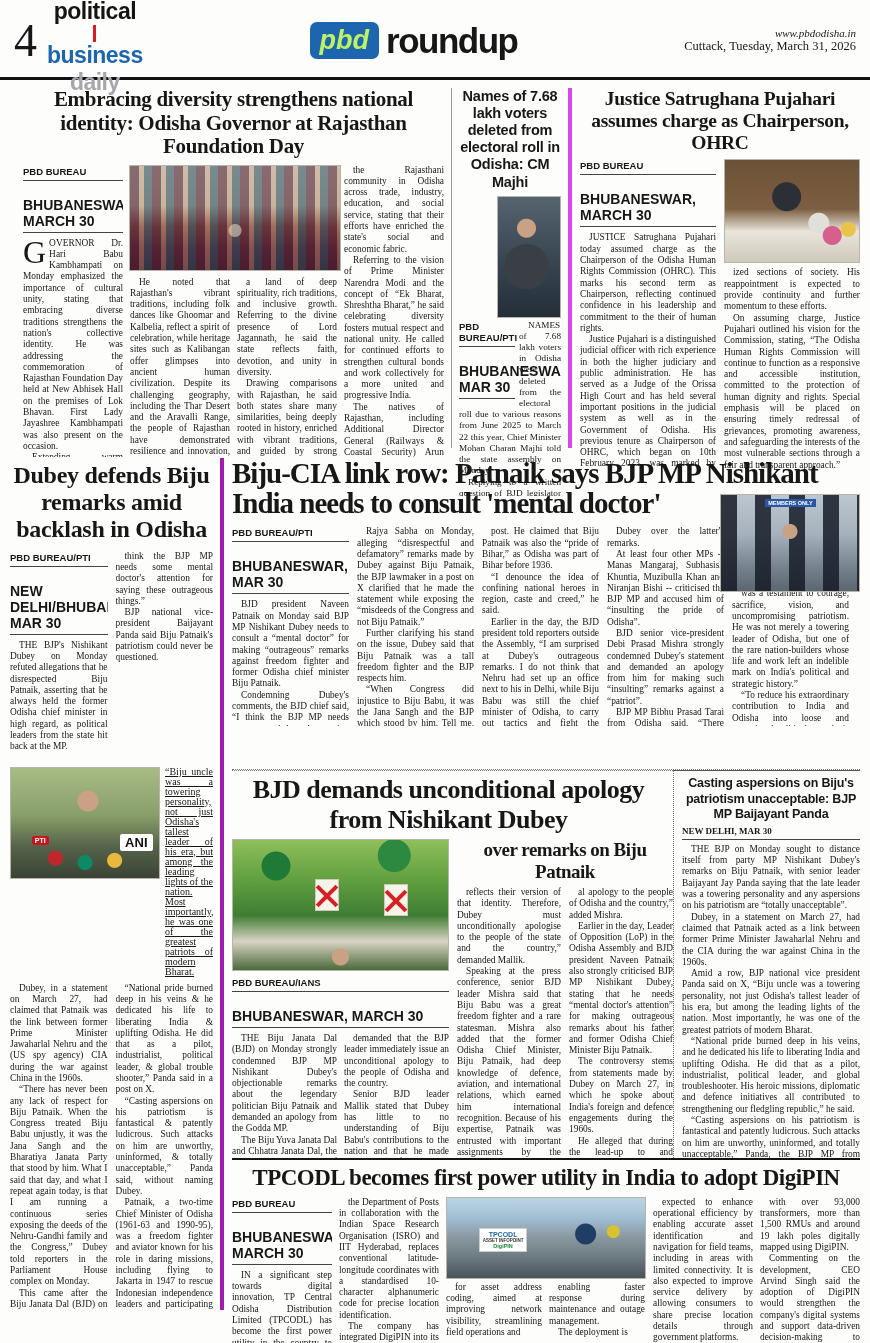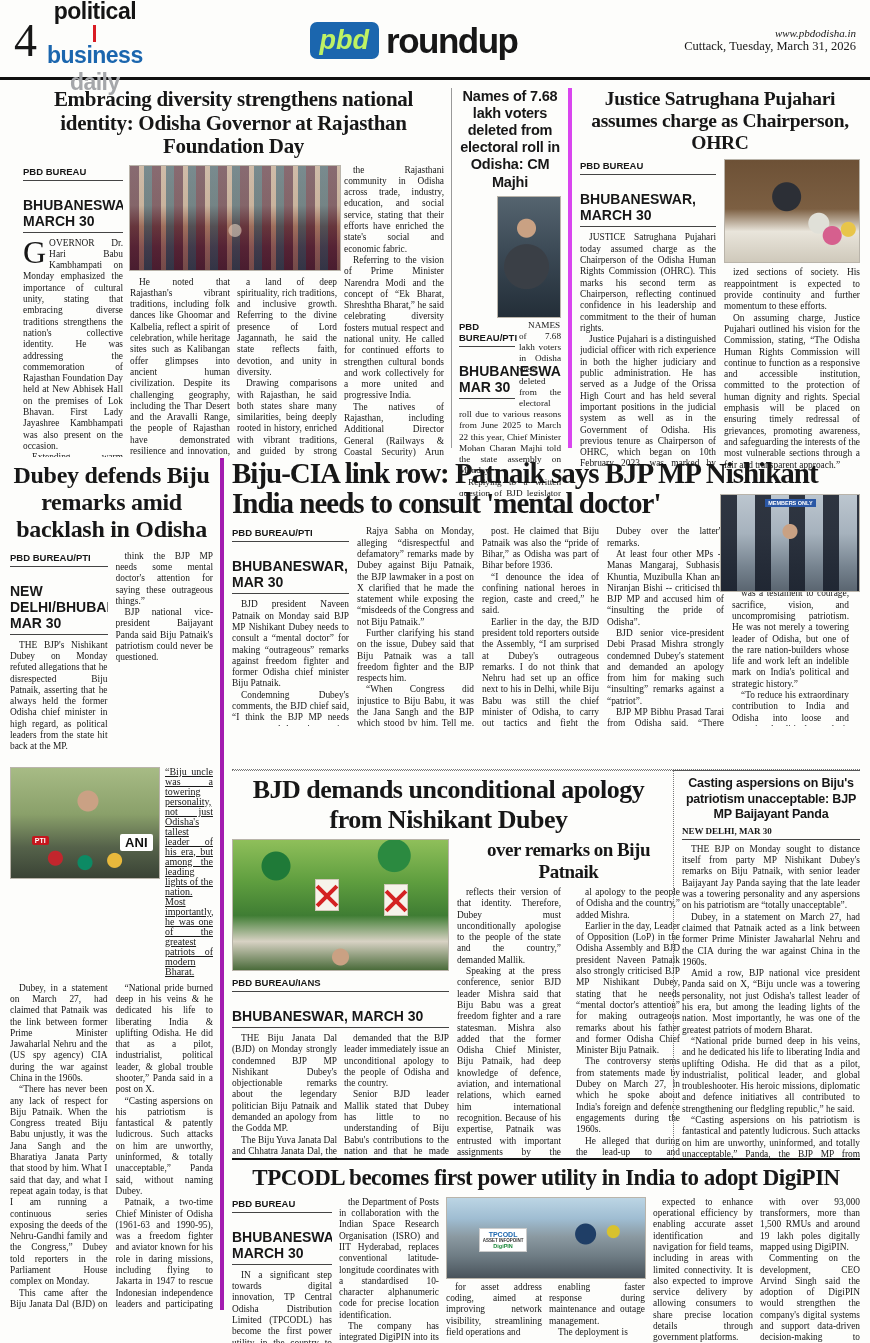--- a/index.html
+++ b/index.html
@@ -133,21 +133,21 @@
   }
   .poster { position:absolute; background:#f6f3ea; border:1px solid #cfc9b8; width:24px; height:32px; }
   .poster::before, .poster::after { content:""; position:absolute; left:-3px; right:-3px; top:46%; height:4px; background:#d42222; }
   .poster::before { transform:rotate(45deg); } .poster::after { transform:rotate(-45deg); }
   .poster1 { left:38%; top:30%; } .poster2 { left:70%; top:34%; }
   .bjd-left .byline { margin-top:5px; }
   .bjd-left-cols { display:flex; gap:7px; height:168px; overflow:hidden; }
   .bjd-left-cols .tcol { width:105px; }
   .bjd-right { flex:1; }
   .bjd .hl2 { font-size:19px; font-weight:bold; text-align:center; letter-spacing:-0.5px; margin-bottom:4px; }
-  .bjd-right-cols { display:flex; gap:15px; height:352px; overflow:hidden; }
+  .bjd-right-cols { display:flex; gap:8px; height:352px; overflow:hidden; }
   .bjd-right-cols .tcol { width:104px; }
 
   .panda { flex:1; border-left:1px dotted #777; border-top:1px solid #555; padding:5px 0 0 8px; }
   .panda .hl { font-family:"Liberation Sans",sans-serif; font-size:12.5px; line-height:1.25; letter-spacing:-0.2px; }
   .panda .dl { font-family:Liberation Serif, serif; font-weight:bold; font-size:9px;
                border-bottom:1px solid #444; padding:3px 0; margin-bottom:4px; }
   .panda .tcol { height:320px; }
 
   .tpcodl { border-top:2px solid #141414; padding-top:5px; height:190px; overflow:hidden; }
   .tpcodl .hl { font-size:23px; white-space:nowrap; letter-spacing:-0.5px; }

